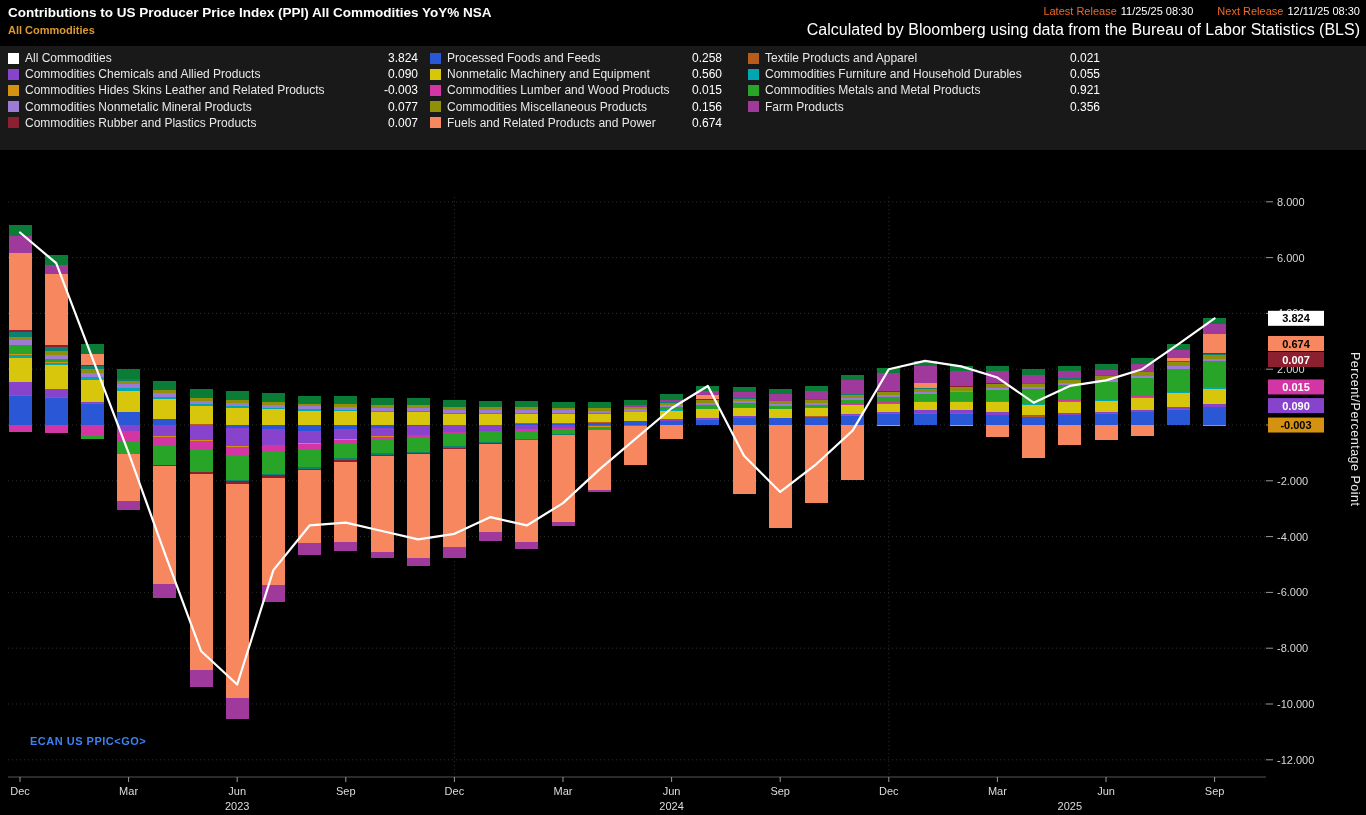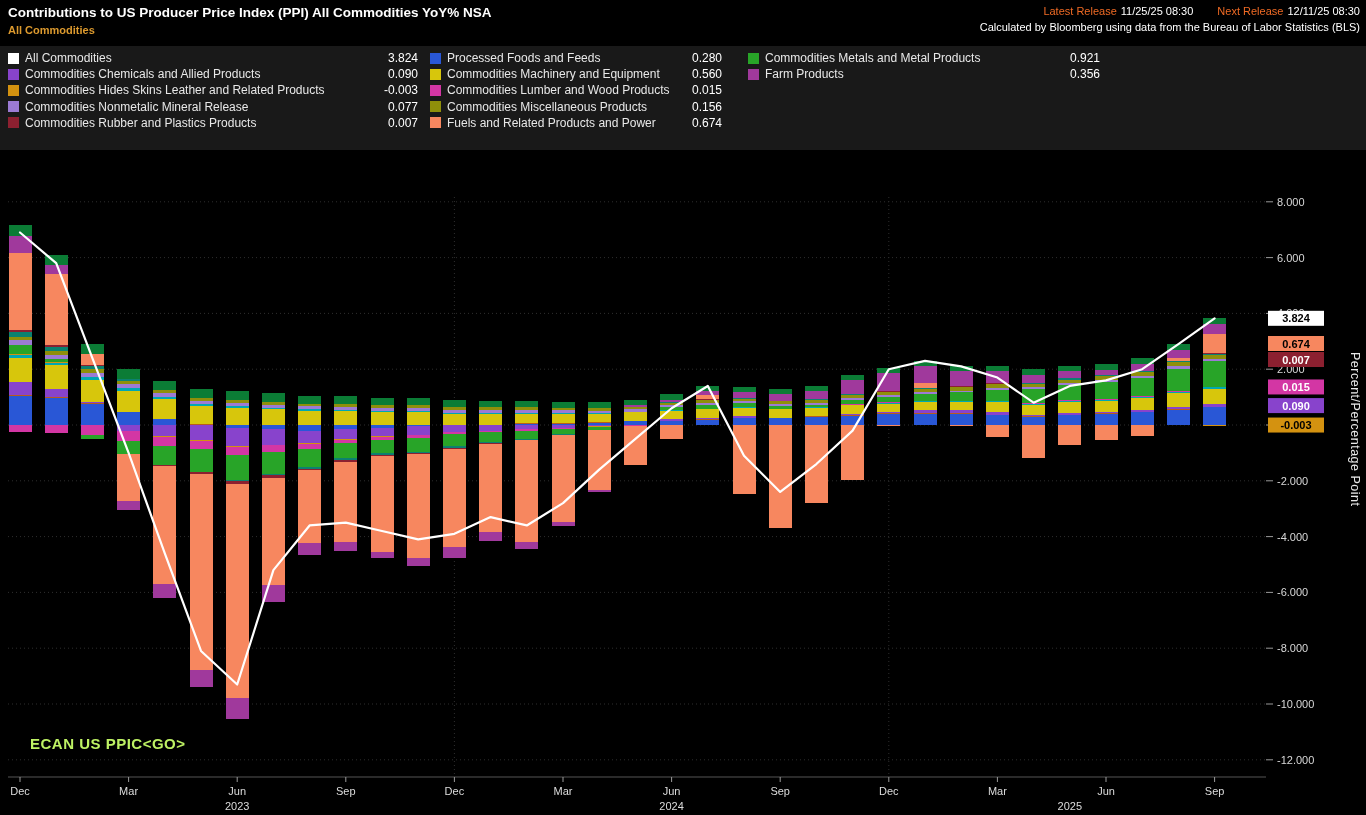--- a/index.html
+++ b/index.html
@@ -7,37 +7,37 @@
   .screen{position:relative;width:1366px;height:815px;background:#000;color:#e8e8e8;}
 
   
   .hdr{position:absolute;top:0;left:0;right:0;height:46px;display:flex;justify-content:space-between;padding:5px 6px 0 8px;box-sizing:border-box;}
   .hdr-title{font-size:13.5px;font-weight:bold;color:#fff;white-space:nowrap;}
   .hdr-sub{font-size:11px;color:#dd9a2e;margin-top:4px;font-weight:bold;}
   .hdr-right{text-align:right;font-size:11px;white-space:nowrap;}
   .rel-label{color:#ef6a24;text-align:center;}
   .rel-value{color:#fff;margin-left:4px;}
   .rel-value.gap{margin-right:24px;}
-  .attribution{color:#fff;margin-top:4px;font-size:11px;}
+  .attribution{color:#fff;margin-top:4px;font-size:16px;}
 
   
   .legend{position:absolute;top:46px;left:0;width:1366px;height:104px;background:#191919;}
   .legend-col{position:absolute;top:4px;}
   .legend-item{display:flex;align-items:center;height:16.2px;font-size:12px;cursor:pointer;}
   .swatch{width:11px;height:11px;margin-right:6px;flex:none;}
   .legend-label{flex:1;color:#e8e8e8;white-space:nowrap;overflow:hidden;}
   .legend-value{color:#fff;margin-left:8px;white-space:nowrap;}
 
   
   .chart-wrap{position:absolute;top:155px;left:0;width:1366px;height:660px;}
   svg text{font-family:"Liberation Sans",sans-serif;}
 
   .y-axis-title{position:absolute;top:352px;right:4px;writing-mode:vertical-rl;color:#e8e8e8;font-size:12.5px;letter-spacing:0.5px;}
 
-  .cmd{position:absolute;left:30px;top:735px;color:#bef264;font-weight:bold;font-size:15px;letter-spacing:0.5px;}
+  .cmd{position:absolute;left:30px;top:735px;color:#3b82f6;font-weight:bold;font-size:11px;letter-spacing:0.5px;}
 </style>
 </head>
 <body>
 
 <div class="screen">
 
   <div class="hdr">
     <div class="hdr-left">
       <div class="hdr-title">Contributions to US Producer Price Index (PPI) All Commodities YoY% NSA</div>
       <div class="hdr-sub">All Commodities</div>
@@ -62,57 +62,67 @@
           <span class="legend-label">Commodities Chemicals and Allied Products</span>
           <span class="legend-value">0.090</span>
         </div>
         <div class="legend-item">
           <span class="swatch" style="background: rgb(212, 146, 16);"></span>
           <span class="legend-label">Commodities Hides Skins Leather and Related Products</span>
           <span class="legend-value">-0.003</span>
         </div>
         <div class="legend-item">
           <span class="swatch" style="background: rgb(156, 123, 212);"></span>
-          <span class="legend-label">Commodities Nonmetalic Mineral Release</span>
+          <span class="legend-label">Commodities Nonmetalic Mineral Products</span>
           <span class="legend-value">0.077</span>
         </div>
         <div class="legend-item">
           <span class="swatch" style="background: rgb(140, 32, 48);"></span>
           <span class="legend-label">Commodities Rubber and Plastics Products</span>
           <span class="legend-value">0.007</span>
         </div>
       </div>
       <div class="legend-col" style="left: 430px; width: 292px;">
         <div class="legend-item">
           <span class="swatch" style="background: rgb(41, 87, 214);"></span>
           <span class="legend-label">Processed Foods and Feeds</span>
-          <span class="legend-value">0.280</span>
+          <span class="legend-value">0.258</span>
         </div>
         <div class="legend-item">
           <span class="swatch" style="background: rgb(215, 198, 12);"></span>
-          <span class="legend-label">Commodities Machinery and Equipment</span>
+          <span class="legend-label">Nonmetalic Machinery and Equipment</span>
           <span class="legend-value">0.560</span>
         </div>
         <div class="legend-item">
           <span class="swatch" style="background: rgb(211, 54, 164);"></span>
           <span class="legend-label">Commodities Lumber and Wood Products</span>
           <span class="legend-value">0.015</span>
         </div>
         <div class="legend-item">
           <span class="swatch" style="background: rgb(143, 143, 10);"></span>
           <span class="legend-label">Commodities Miscellaneous Products</span>
           <span class="legend-value">0.156</span>
         </div>
         <div class="legend-item">
           <span class="swatch" style="background: rgb(247, 135, 95);"></span>
           <span class="legend-label">Fuels and Related Products and Power</span>
           <span class="legend-value">0.674</span>
         </div>
       </div>
       <div class="legend-col" style="left: 748px; width: 352px;">
+        <div class="legend-item">
+          <span class="swatch" style="background: rgb(184, 92, 28);"></span>
+          <span class="legend-label">Textile Products and Apparel</span>
+          <span class="legend-value">0.021</span>
+        </div>
+        <div class="legend-item">
+          <span class="swatch" style="background: rgb(0, 167, 179);"></span>
+          <span class="legend-label">Commodities Furniture and Household Durables</span>
+          <span class="legend-value">0.055</span>
+        </div>
         <div class="legend-item">
           <span class="swatch" style="background: rgb(40, 164, 40);"></span>
           <span class="legend-label">Commodities Metals and Metal Products</span>
           <span class="legend-value">0.921</span>
         </div>
         <div class="legend-item">
           <span class="swatch" style="background: rgb(160, 57, 156);"></span>
           <span class="legend-label">Farm Products</span>
           <span class="legend-value">0.356</span>
         </div>

